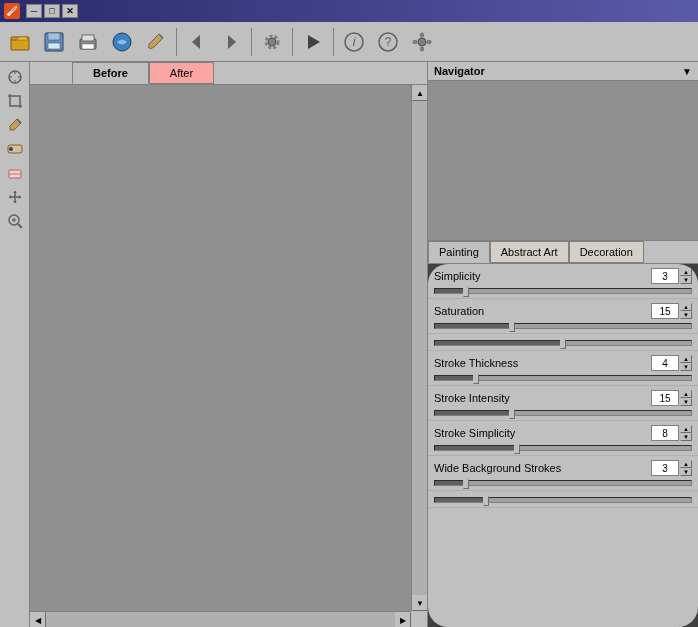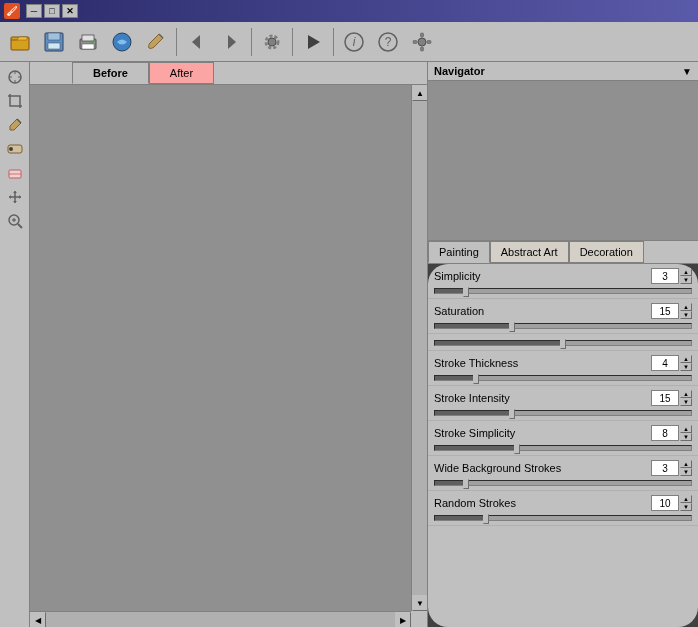--- a/index.html
+++ b/index.html
@@ -537,30 +537,20 @@
                 <div class="spin-btn">▼</div>
               </div>
             </div>
           </div>
           <div class="param-slider">
             <div class="param-slider-fill" style="width: 12%;"></div>
             <div class="param-slider-thumb" style="left: calc(12% - 3px);"></div>
           </div>
         </div>
         <div class="param-row">
-          <div class="param-label-row">
-            <span class="param-label">Random Strokes</span>
-            <div class="param-value-box">
-              <div class="param-value">10</div>
-              <div class="param-spinner">
-                <div class="spin-btn">▲</div>
-                <div class="spin-btn">▼</div>
-              </div>
-            </div>
-          </div>
           <div class="param-slider">
             <div class="param-slider-fill" style="width: 20%;"></div>
             <div class="param-slider-thumb" style="left: calc(20% - 3px);"></div>
           </div>
         </div>
       </div>
   </div>
 
 </div>
 

